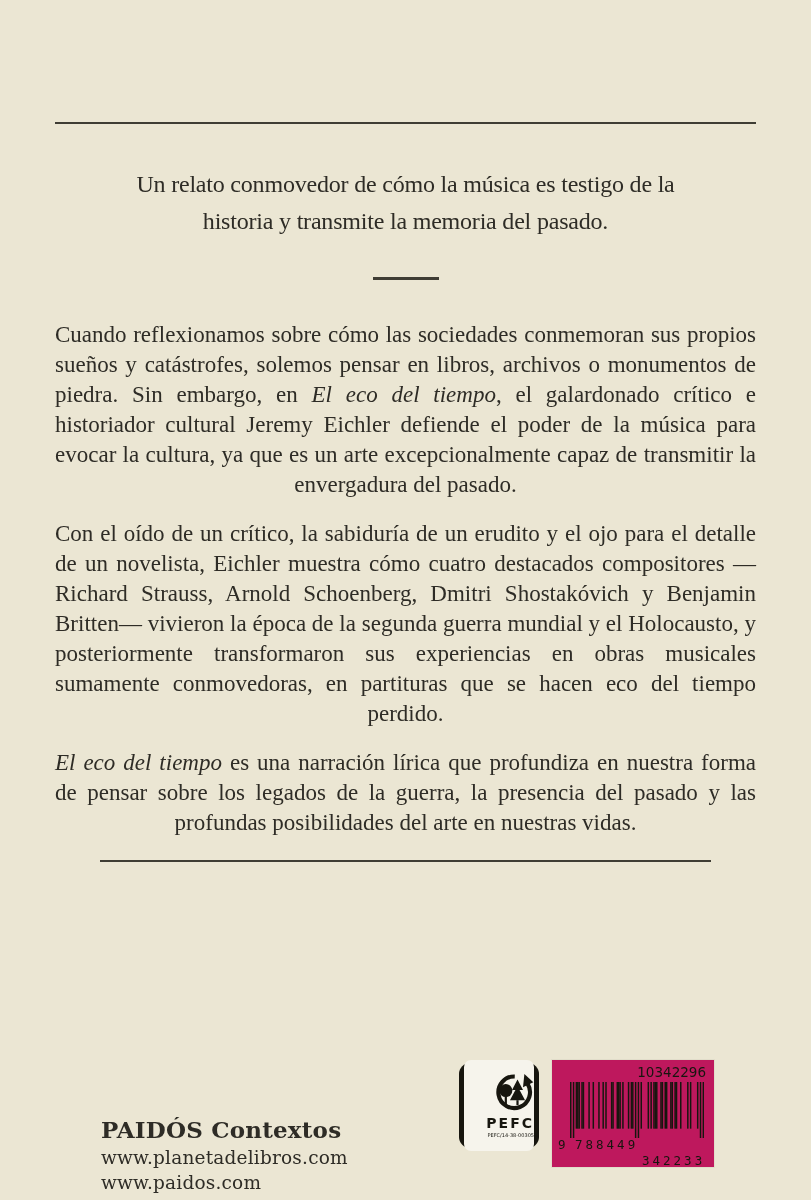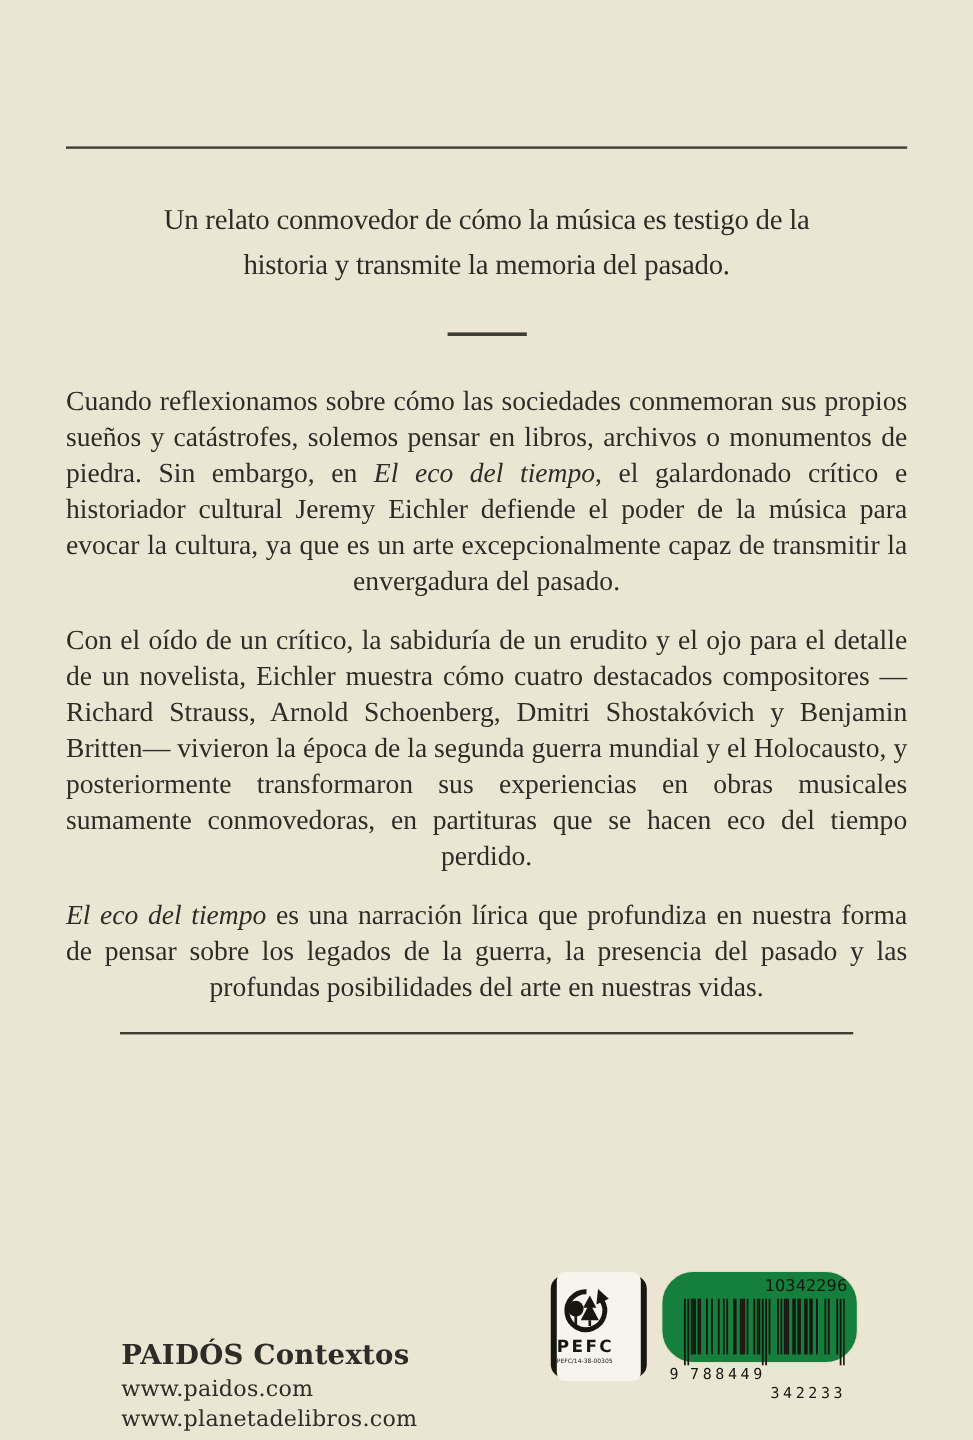--- a/index.html
+++ b/index.html
@@ -47,38 +47,37 @@
   .purl{font-size:18.5px;margin-top:4px;letter-spacing:0.2px;}
   
   .pefc{
     position:absolute;left:459px;top:1063px;
     width:80px;height:85px;
     background:#17160f;border-radius:11px;
     display:flex;align-items:center;justify-content:center;
   }
   .pefc-inner{
     width:70px;height:91px;background:#f6f4ec;border-radius:7px;
-    display:flex;flex-direction:column;align-items:flex-start;justify-content:center;
+    display:flex;flex-direction:column;align-items:flex-end;justify-content:center;
     color:#17160f;
   }
   .pefc-inner svg{display:block;margin-top:1px;}
   .pefc-label{
     font-family:"DejaVu Sans", sans-serif;
     font-weight:bold;font-size:14px;letter-spacing:2px;line-height:14px;margin-top:1px;
   }
   .pefc-cert{
     font-family:"DejaVu Sans", sans-serif;
     font-size:5px;line-height:7px;margin-top:2px;letter-spacing:0;
   }
   
   .barcode{
     position:absolute;left:552px;top:1060px;
-    width:162px;height:75px;background:#15803d;
+    width:162px;height:107px;background:#be185d;
     box-shadow:0 0 0 1px rgba(0,0,0,0.04);
-    border-radius:26px;
   }
   .barcode-number{
     font-family:"DejaVu Sans", sans-serif;
     font-size:13.5px;line-height:15px;
     text-align:right;padding:5px 8px 0 0;color:#17160f;
   }
   .bars-wrap{position:relative;width:150px;height:70px;margin:2px auto 0 auto;}
   .bars-wrap svg{position:absolute;left:12px;top:0;width:134px;height:56px;fill:#17160f;}
   .isbn-digits{
     position:absolute;left:0;top:55px;width:150px;height:15px;
@@ -110,22 +109,22 @@
       <p class="para"><span>Con el oído de un crítico, la sabiduría de un erudito y el ojo para el detalle de un novelista, Eichler muestra cómo cuatro destacados compositores —Richard Strauss, Arnold Schoenberg, Dmitri Shostakóvich y Benjamin Britten— vivieron la época de la segunda guerra mundial y el Holocausto, y posteriormente transformaron sus experiencias en obras musicales sumamente conmovedoras, en partituras que se hacen eco del tiempo perdido.</span></p>
 
       <p class="para"><span class="book-title">El eco del tiempo</span><span> es una narración lírica que profundiza en nuestra forma de pensar sobre los legados de la guerra, la presencia del pasado y las profundas posibilidades del arte en nuestras vidas.</span></p>
     </div>
   </div>
 
   <div class="rule bottom-rule"></div>
 
   <div class="publisher">
     <div class="imprint">PAIDÓS Contextos</div>
+    <div class="purl">www.planetadelibros.com</div>
     <div class="purl">www.paidos.com</div>
-    <div class="purl">www.planetadelibros.com</div>
   </div>
 
   <div class="pefc">
     <div class="pefc-inner">
       <svg width="44" height="42" viewBox="0 0 64 60">
 
         <path d="M 36 4.5 A 23 23 0 1 0 54.5 15" fill="none" stroke="#17160f" stroke-width="6"></path>
         <path d="M 48 20 L 63 13 L 50 1 Z" fill="#17160f"></path>
 
         <circle cx="23" cy="25" r="9.5" fill="#17160f"></circle>

